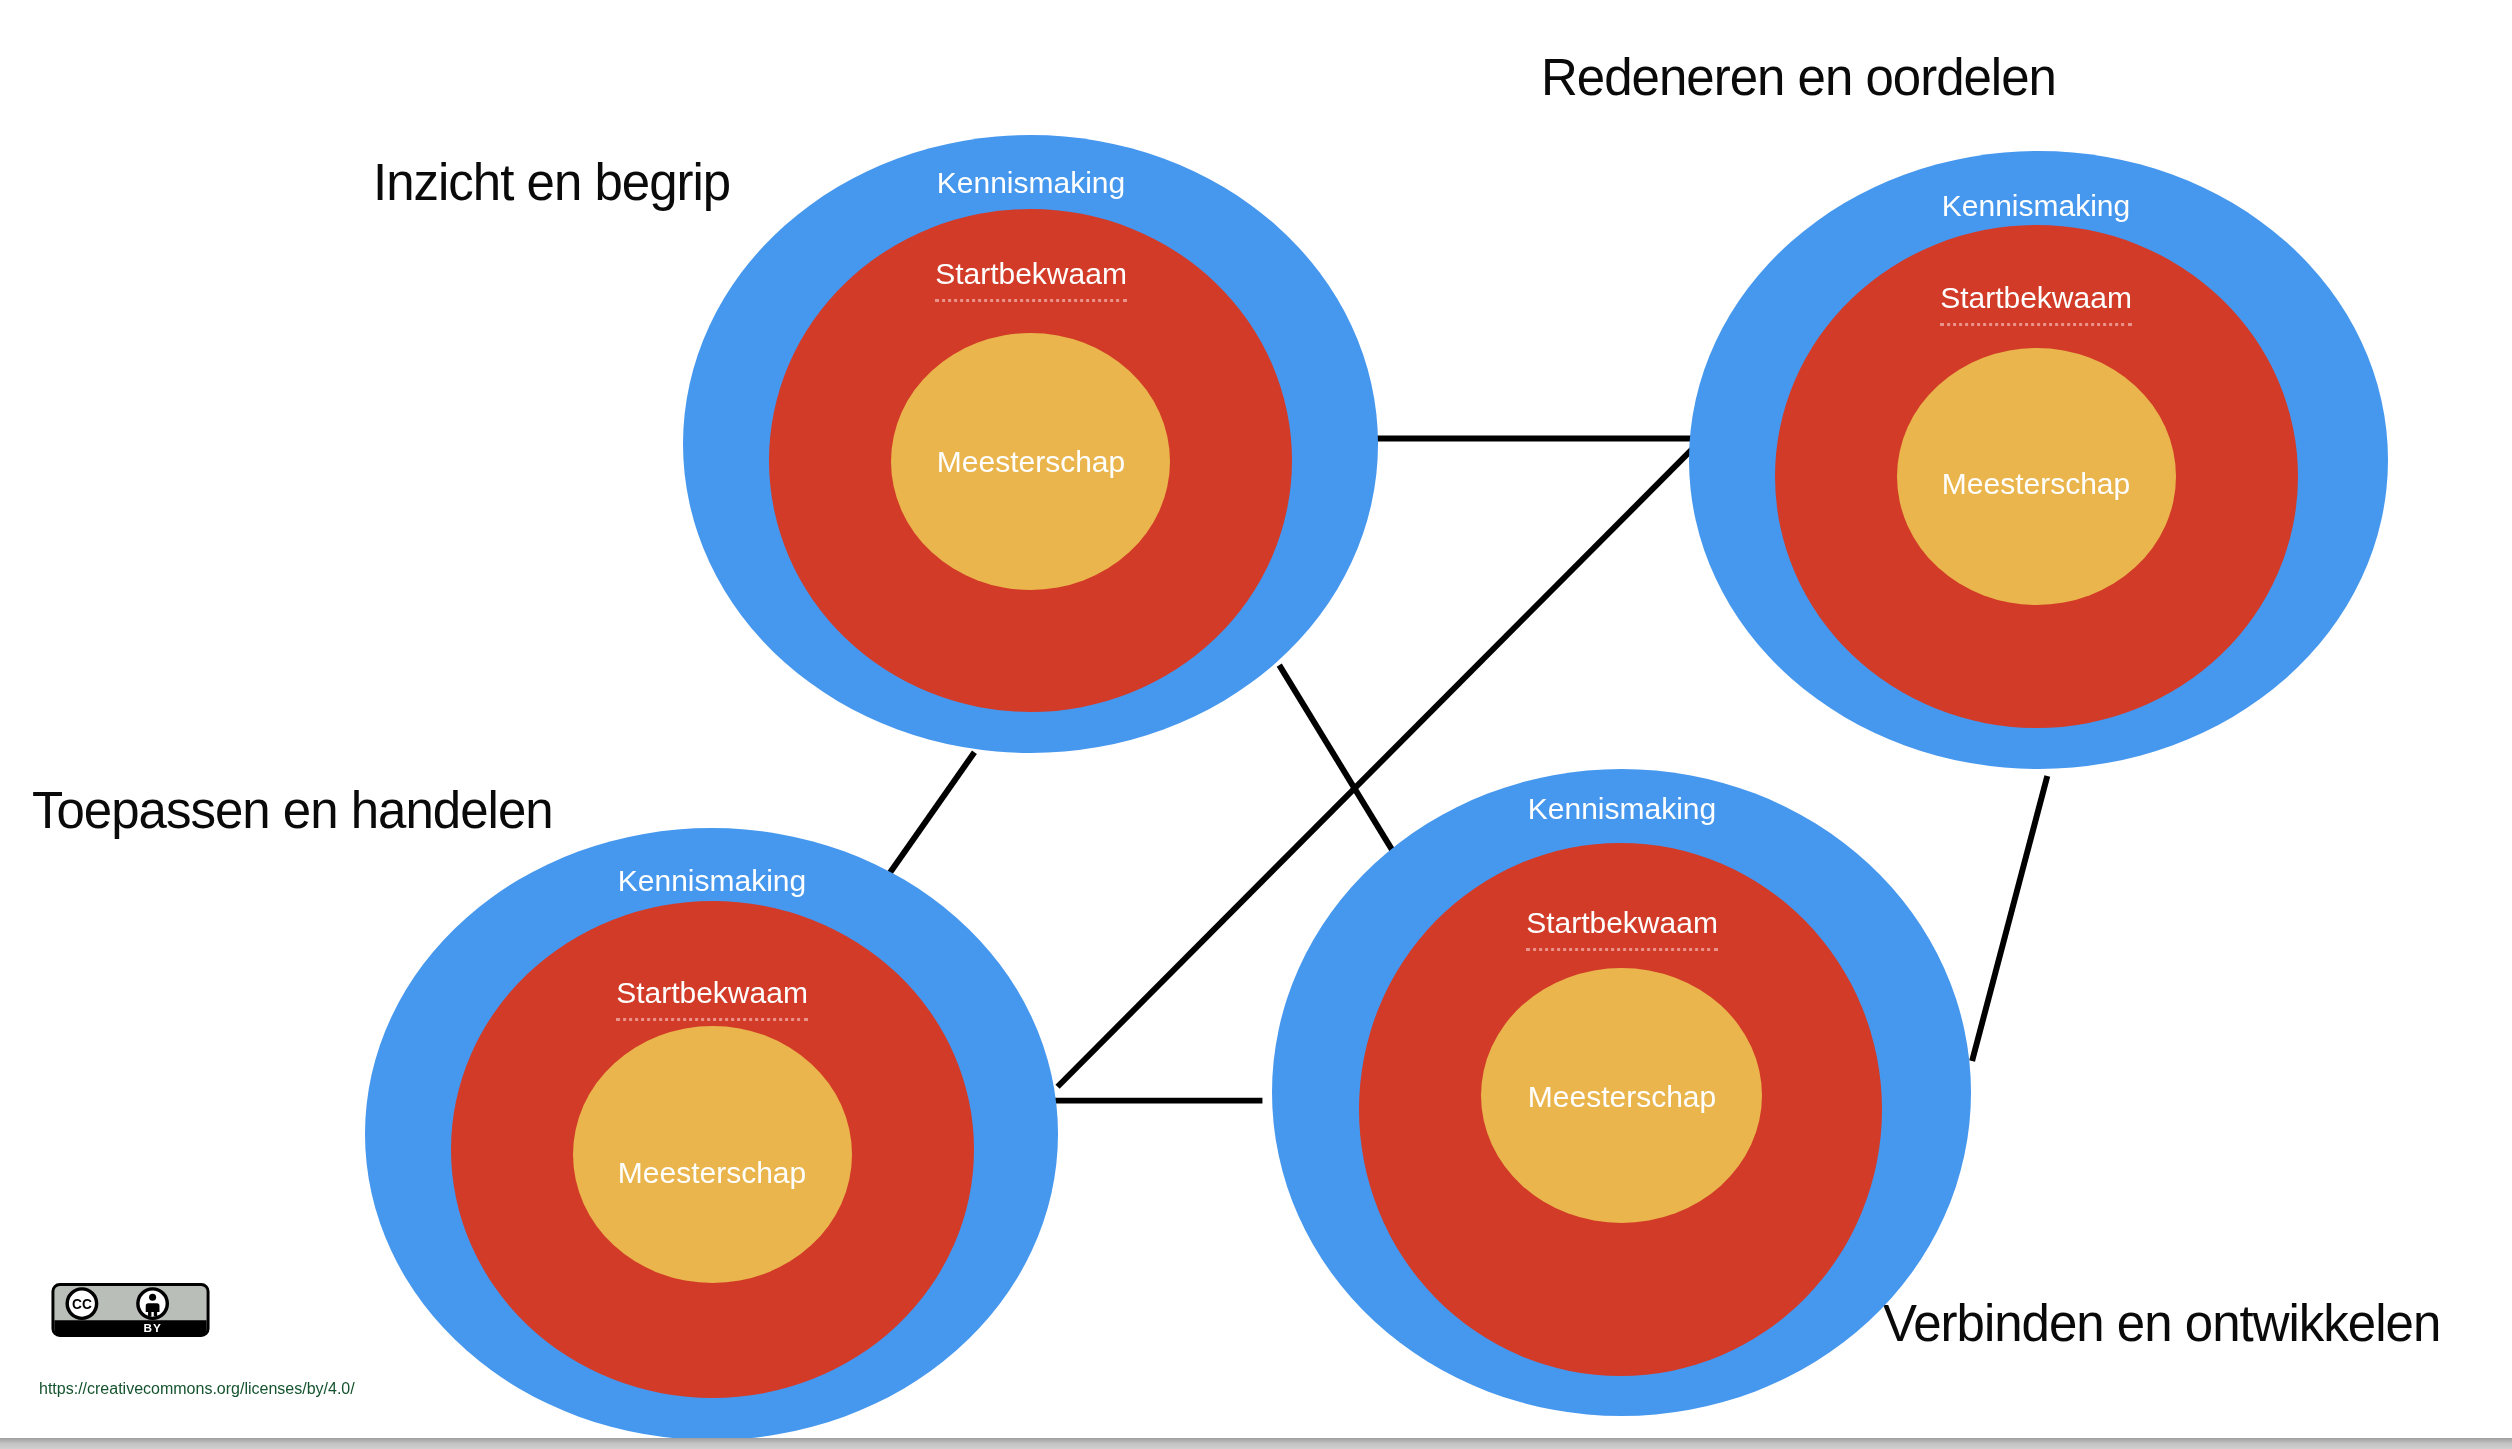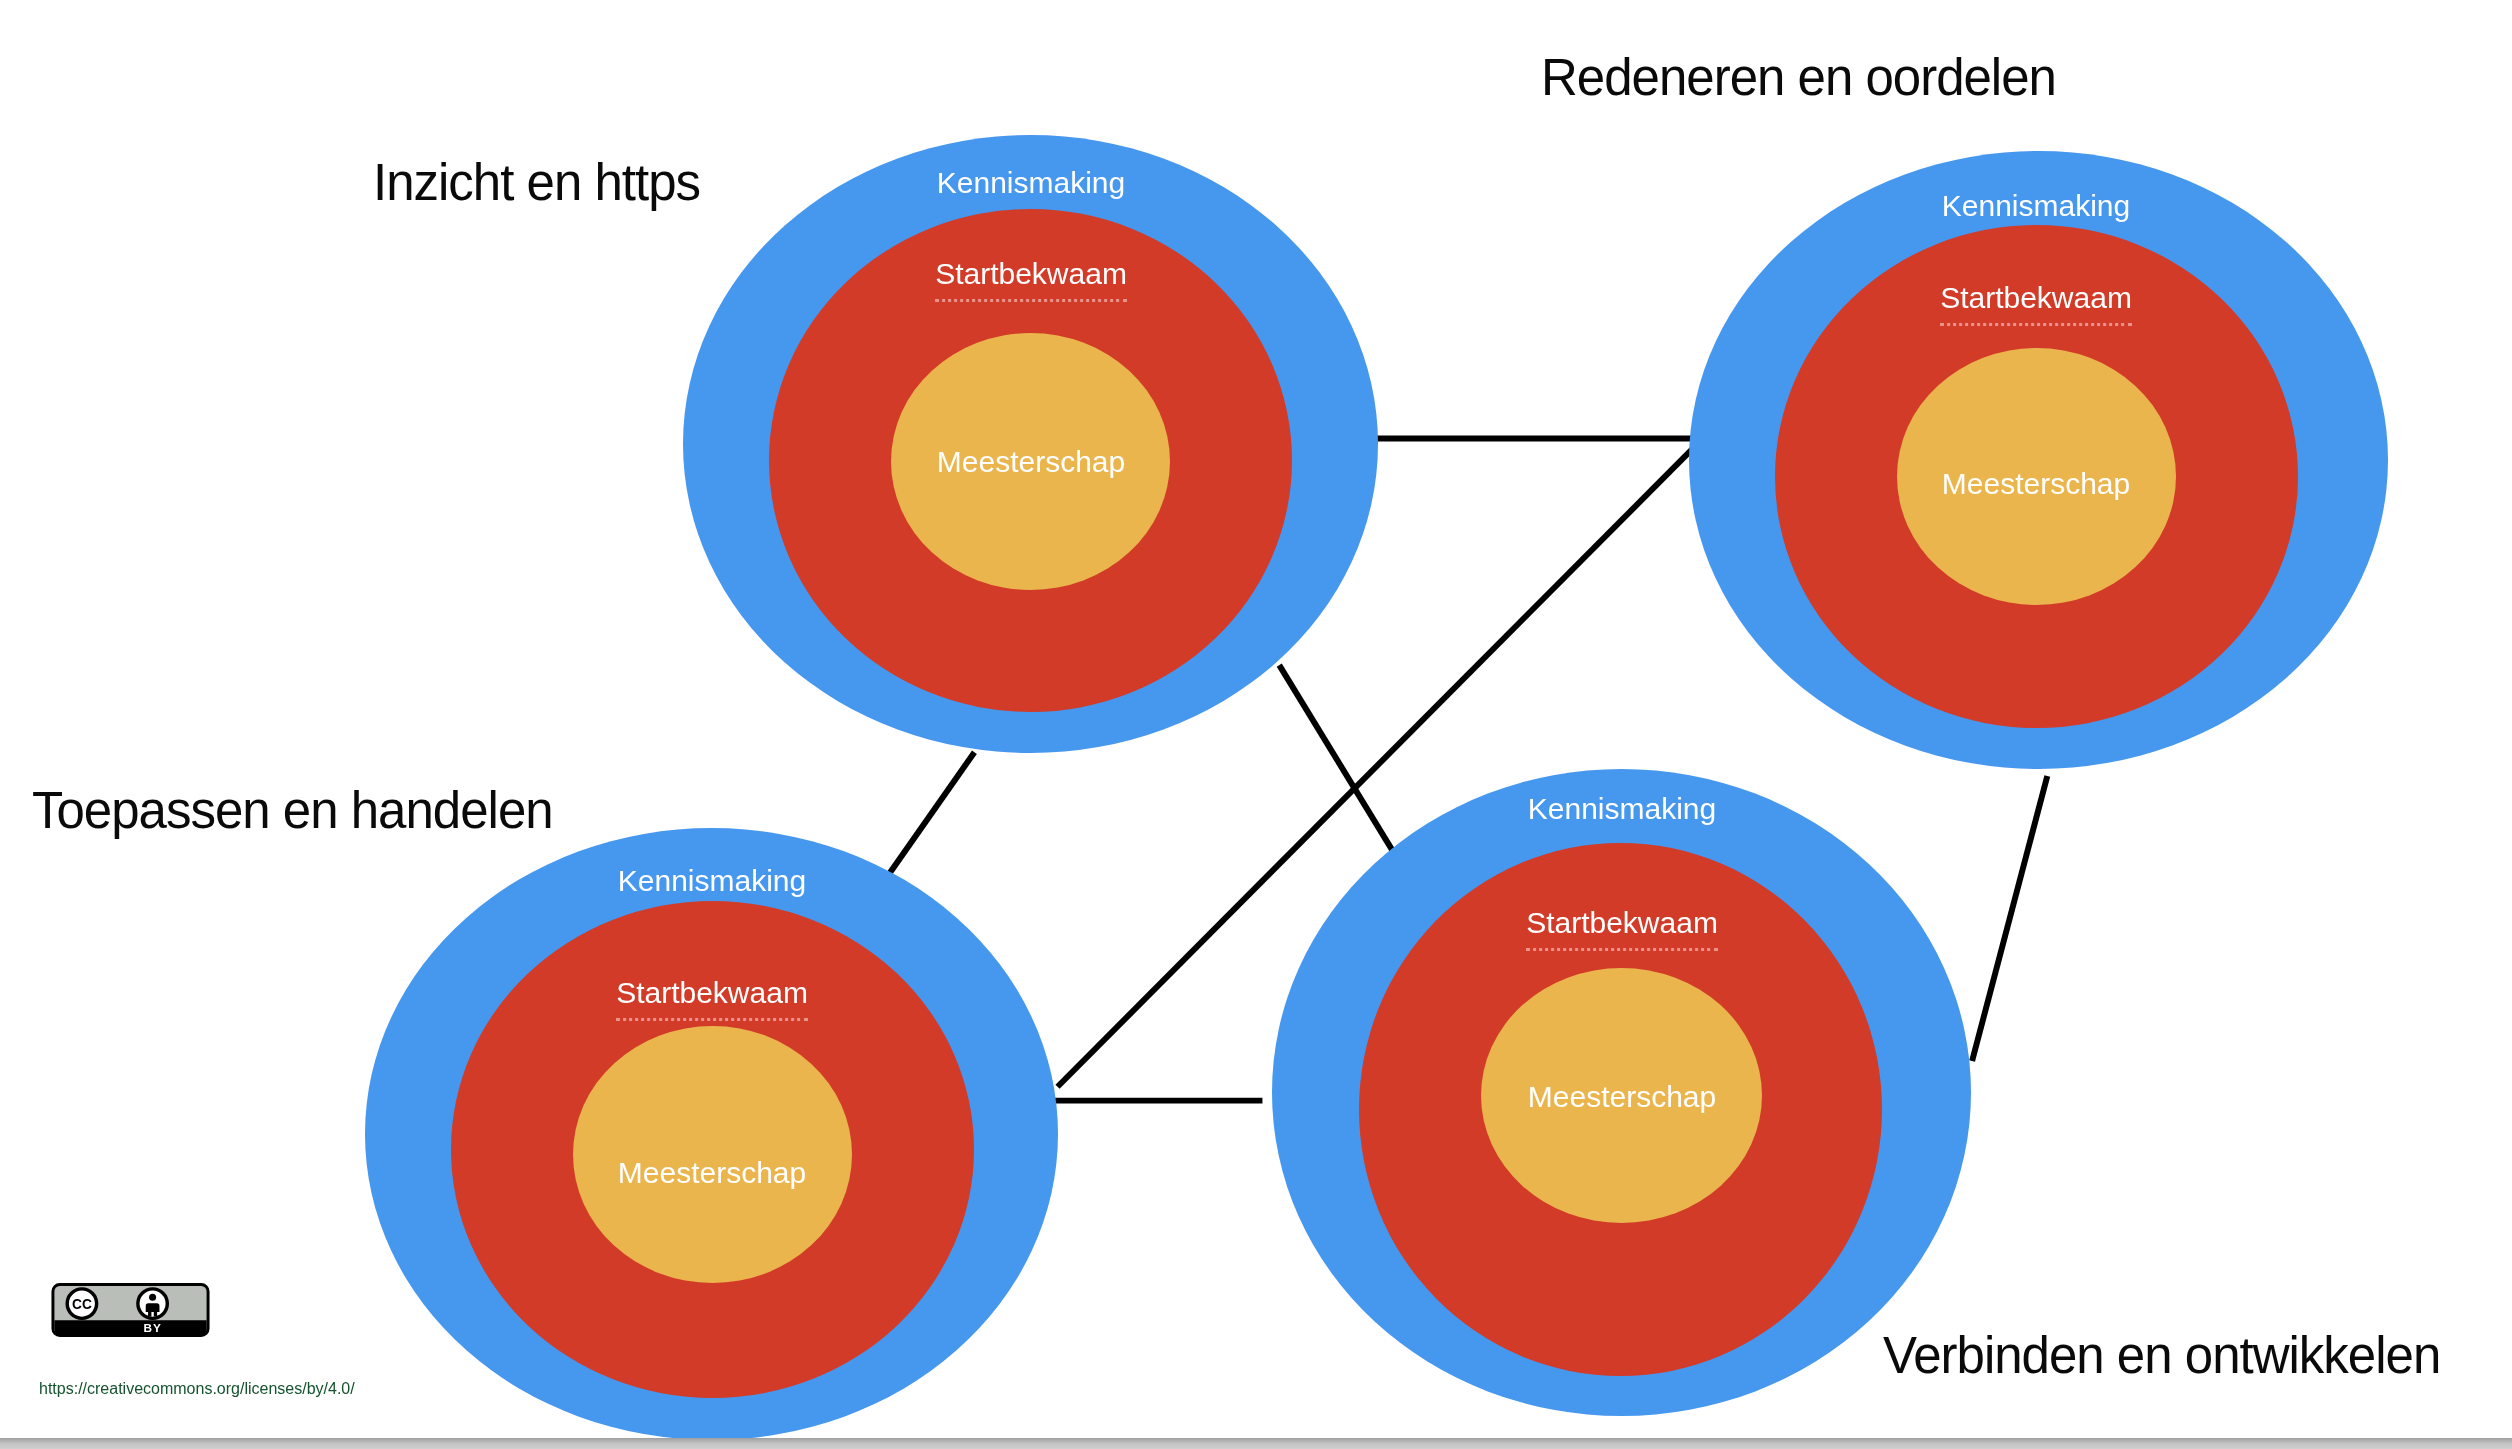--- a/index.html
+++ b/index.html
@@ -73,21 +73,21 @@
     font-size:51px;
     line-height:55px;
     color:var(--title-text);
     white-space:nowrap;
     letter-spacing:-1px;
     font-weight:400;
   }
   .t1{left:373px;top:155px;}
   .t2{left:1541px;top:50px;}
   .t3{left:32px;top:783px;}
-  .t4{left:1883px;top:1328px;}
+  .t4{left:1883px;top:1296px;}
 
   #lines{position:absolute;left:0;top:0;width:2513px;height:1449px;pointer-events:none;}
   #lines line{stroke:var(--connector);stroke-width:6;}
 
   #cc-badge{position:absolute;left:51px;top:1283px;}
   #license-url{
     position:absolute;left:39px;top:1380px;
     font-size:16px;color:#14532d;letter-spacing:0;
   }
   #bottom-edge{
@@ -103,21 +103,21 @@
 
   <svg id="lines" viewBox="0 0 2538 1464">
     <line x1="1390" y1="443" x2="1720" y2="443"></line>
     <line x1="1720" y1="443" x2="1068" y2="1098"></line>
     <line x1="1062" y1="1112" x2="1275" y2="1112"></line>
     <line x1="984" y1="760" x2="888" y2="897"></line>
     <line x1="1292" y1="672" x2="1408" y2="862"></line>
     <line x1="2068" y1="784" x2="1992" y2="1072"></line>
   </svg>
 
-  <div class="title t1">Inzicht en https</div>
+  <div class="title t1">Inzicht en begrip</div>
   <div class="title t3">Toepassen en handelen</div>
   <div class="title t2">Redeneren en oordelen</div>
   <div class="title t4">Verbinden en ontwikkelen</div>
 
   <div>
     <div class="ell blue c1-blue"></div>
     <div class="ell red  c1-red"></div>
     <div class="ell yel  c1-yel"></div>
     <div class="ring-label l1a">Kennismaking</div>
     <div class="ring-label l1b dotted-spell">Startbekwaam</div>

